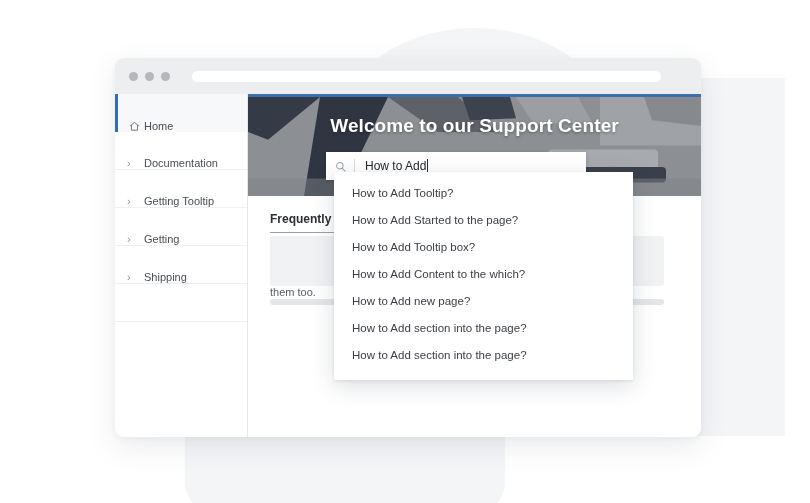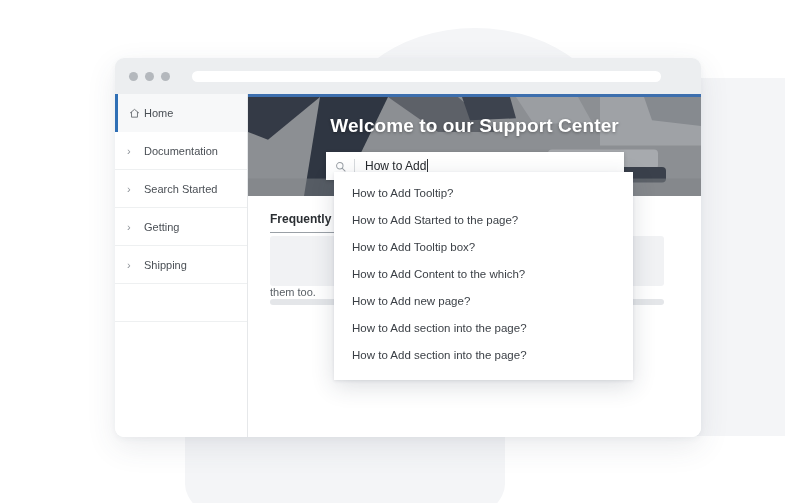--- a/index.html
+++ b/index.html
@@ -76,21 +76,21 @@
     width: 133px;
     background: #ffffff;
     border-right: 1px solid #e6e8ea;
     padding-top: 0px;
     flex: none;
   }
   .nav-item {
     position: relative;
     height: 38px;
     display: flex;
-    align-items: center;
+    align-items: flex-end;
     padding-left: 12px;
     font-size: 11px;
     color: #4a4f55;
     border-bottom: 1px solid #eef0f1;
     white-space: nowrap;
   }
   .nav-item.active {
     background: #f7f8f9;
     border-bottom: none;
   }
@@ -137,21 +137,21 @@
     font-size: 19px;
     font-weight: bold;
     letter-spacing: 0.1px;
     text-shadow: 0 1px 3px rgba(0,0,0,0.35);
     z-index: 3;
   }
 
   .searchbar {
     position: absolute;
     left: 78px; top: 58px;
-    width: 298px; height: 28px;
+    width: 260px; height: 28px;
     background: #ffffff;
     display: flex;
     align-items: center;
     box-shadow: 0 1px 4px rgba(0,0,0,0.18);
     z-index: 4;
   }
   .search-ic {
     width: 28px;
     display: flex;
     justify-content: center;
@@ -269,21 +269,21 @@
           <span class="nav-label">Home</span>
         </div>
 
         <div class="nav-item">
           <span class="chev">›</span>
           <span class="nav-label">Documentation</span>
         </div>
 
         <div class="nav-item">
           <span class="chev">›</span>
-          <span class="nav-label">Search Started</span>
+          <span class="nav-label">Getting Tooltip</span>
         </div>
 
         <div class="nav-item">
           <span class="chev">›</span>
           <span class="nav-label">Getting</span>
         </div>
 
         <div class="nav-item">
           <span class="chev">›</span>
           <span class="nav-label">Shipping</span>

